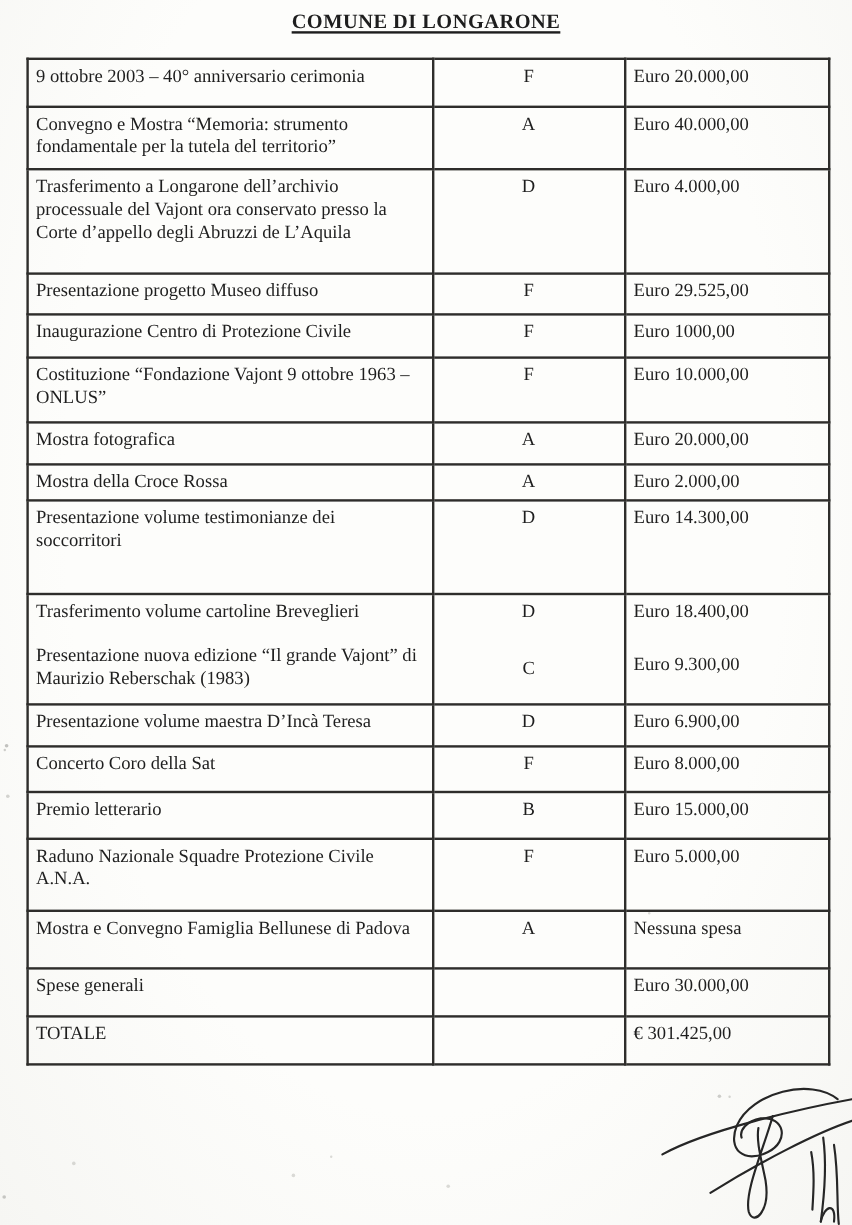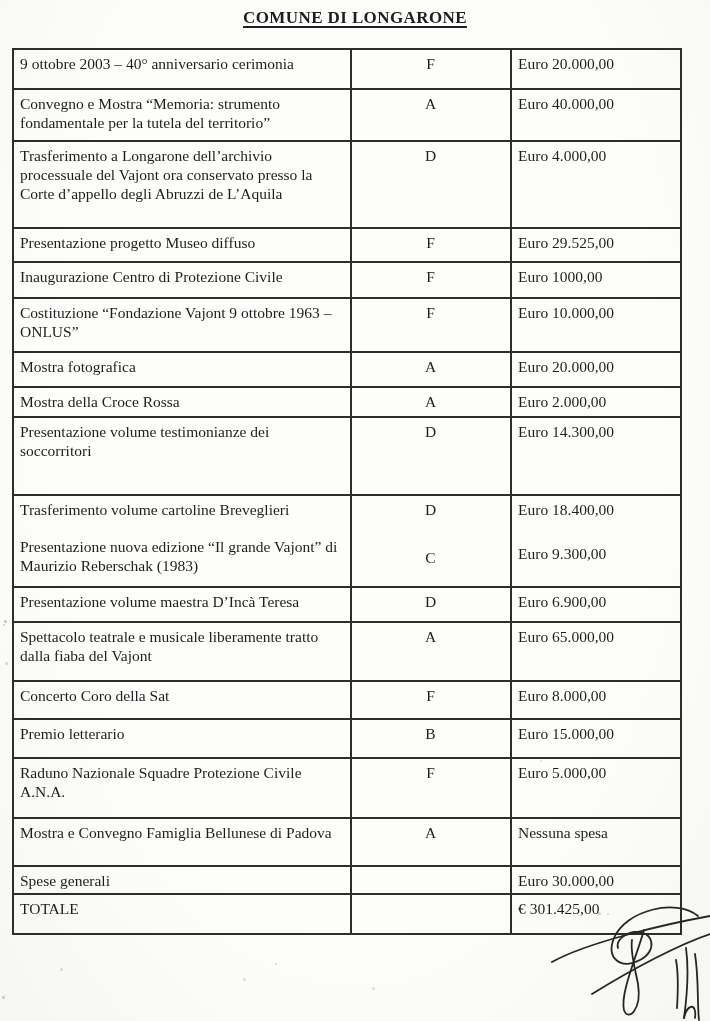--- a/index.html
+++ b/index.html
@@ -25,21 +25,21 @@
     letter-spacing: 0.4px;
     line-height: 22px;
   }
   .doc-title span {
     text-decoration: underline;
     text-decoration-thickness: 2px;
     text-underline-offset: 3px;
   }
   table.expenses {
     position: absolute;
-    left: 12px;
+    left: 22px;
     top: 48px;
     width: 668px;
     border-collapse: collapse;
     table-layout: fixed;
   }
   table.expenses td {
     border: 2px solid #2e2d2b;
     vertical-align: top;
     padding: 4px 7px 3px 6px;
     font-size: 15.5px;
@@ -199,76 +199,65 @@
           <td class="col-desc">
             <div>Presentazione volume maestra D’Incà Teresa</div>
           </td>
           <td class="col-code">
             <div>D</div>
           </td>
           <td class="col-amt">
             <div>Euro 6.900,00</div>
           </td>
         </tr>
-        <tr style="height: 59px;">
-          <td class="col-desc">
-            <div>Spettacolo teatrale e musicale liberamente tratto dalla fiaba del Vajont</div>
+        <tr style="height: 38px;">
+          <td class="col-desc">
+            <div>Concerto Coro della Sat</div>
+          </td>
+          <td class="col-code">
+            <div>F</div>
+          </td>
+          <td class="col-amt">
+            <div>Euro 8.000,00</div>
+          </td>
+        </tr>
+        <tr style="height: 39px;">
+          <td class="col-desc">
+            <div>Premio letterario</div>
+          </td>
+          <td class="col-code">
+            <div>B</div>
+          </td>
+          <td class="col-amt">
+            <div>Euro 15.000,00</div>
+          </td>
+        </tr>
+        <tr style="height: 60px;">
+          <td class="col-desc">
+            <div>Raduno Nazionale Squadre Protezione Civile A.N.A.</div>
+          </td>
+          <td class="col-code">
+            <div>F</div>
+          </td>
+          <td class="col-amt">
+            <div>Euro 5.000,00</div>
+          </td>
+        </tr>
+        <tr style="height: 48px;">
+          <td class="col-desc">
+            <div>Mostra e Convegno Famiglia Bellunese di Padova</div>
           </td>
           <td class="col-code">
             <div>A</div>
           </td>
           <td class="col-amt">
-            <div>Euro 65.000,00</div>
-          </td>
-        </tr>
-        <tr style="height: 38px;">
-          <td class="col-desc">
-            <div>Concerto Coro della Sat</div>
-          </td>
-          <td class="col-code">
-            <div>F</div>
-          </td>
-          <td class="col-amt">
-            <div>Euro 8.000,00</div>
-          </td>
-        </tr>
-        <tr style="height: 39px;">
-          <td class="col-desc">
-            <div>Premio letterario</div>
-          </td>
-          <td class="col-code">
-            <div>B</div>
-          </td>
-          <td class="col-amt">
-            <div>Euro 15.000,00</div>
-          </td>
-        </tr>
-        <tr style="height: 60px;">
-          <td class="col-desc">
-            <div>Raduno Nazionale Squadre Protezione Civile A.N.A.</div>
-          </td>
-          <td class="col-code">
-            <div>F</div>
-          </td>
-          <td class="col-amt">
-            <div>Euro 5.000,00</div>
-          </td>
-        </tr>
-        <tr style="height: 48px;">
-          <td class="col-desc">
-            <div>Mostra e Convegno Famiglia Bellunese di Padova</div>
-          </td>
-          <td class="col-code">
-            <div>A</div>
-          </td>
-          <td class="col-amt">
             <div>Nessuna spesa</div>
           </td>
         </tr>
-        <tr style="height: 28px; padding-left: 32px;">
+        <tr style="height: 40px; padding-left: 32px;">
           <td class="col-desc">
             <div>Spese generali</div>
           </td>
           <td class="col-code">
             <div></div>
           </td>
           <td class="col-amt">
             <div>Euro 30.000,00</div>
           </td>
         </tr>

